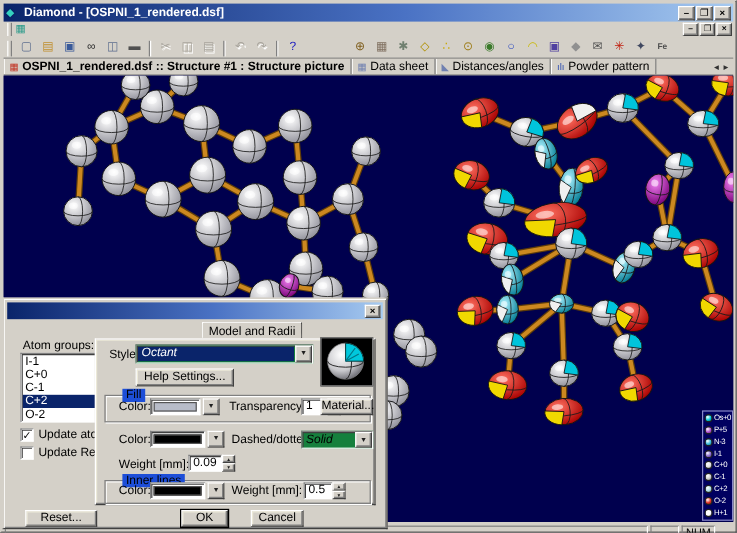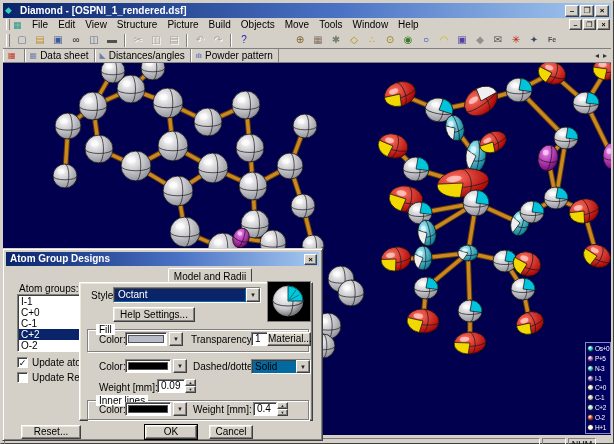--- a/index.html
+++ b/index.html
@@ -74,66 +74,53 @@
 
   .checkrow { position:absolute; display:flex; align-items:center; }
   .checkbox { width:11px; height:11px; background:#fff; border:1px solid; border-color:#808080 #fff #fff #808080; box-shadow:inset 1px 1px #404040; font-size:9px; line-height:10px; text-align:center; margin-right:4px; font-weight:bold; }
 
   .btn { position:absolute; background:#d4d0c8; border:1px solid; border-color:#fff #404040 #404040 #fff; box-shadow:inset -1px -1px #808080, inset 1px 1px #ece9d8; text-align:center; }
   .btn.default { outline:1px solid #000; }
 
   .tab { position:absolute; background:#d4d0c8; border:1px solid; border-color:#fff #404040 transparent #fff; border-top-left-radius:2px; border-top-right-radius:2px; text-align:center; padding-top:2px; }
   .tabcard { position:absolute; left:76px; top:33px; width:234px; height:139px; background:#d4d0c8; border:1px solid; border-color:#fff #404040 #404040 #fff; box-shadow:inset -1px -1px #808080, inset 1px 1px #ece9d8; }
 
-  .combo { position:absolute; height:16px; background:#0369a1; border:1px solid; border-color:#808080 #fff #fff #808080; box-shadow:inset 1px 1px #404040; display:flex; }
+  .combo { position:absolute; height:16px; background:#15803d; border:1px solid; border-color:#808080 #fff #fff #808080; box-shadow:inset 1px 1px #404040; display:flex;font-style:italic; }
   .combo .cval { flex:1; line-height:14px; padding-left:3px; white-space:nowrap; overflow:hidden; }
   .combo .cval.focus { background:#0a246a; color:#fff; margin:1px; line-height:12px; }
   .combo .carrow, .drop-arrow { width:14px; background:#d4d0c8; border:1px solid; border-color:#fff #404040 #404040 #fff; box-shadow:inset -1px -1px #808080; font-size:6px; text-align:center; line-height:13px; color:#202020; flex:none; }
   .drop-arrow { position:absolute; height:14px; line-height:12px; }
   .swatchbox { position:absolute; height:14px; background:#fff; border:1px solid; border-color:#808080 #fff #fff #808080; box-shadow:inset 1px 1px #404040; padding:2px; }
   .swatchbox .sw { width:100%; height:100%; border:1px solid #555; }
 
   .edit { position:absolute; height:14px; background:#fff; border:1px solid; border-color:#808080 #fff #fff #808080; box-shadow:inset 1px 1px #404040; line-height:12px; padding-left:3px; }
   .spinner { position:absolute; width:11px; height:14px; display:flex; flex-direction:column; }
   .spinner div { flex:1; background:#d4d0c8; border:1px solid; border-color:#fff #404040 #404040 #fff; box-shadow:inset -1px -1px #808080; font-size:4px; line-height:5px; text-align:center; color:#202020; }
 
   .group { position:absolute; border:1px solid #808080; box-shadow:1px 1px 0 #fff, inset 1px 1px 0 #fff; }
-  .group-legend { position:absolute; top:-6px; left:8px; background:#ffffff; padding:0 3px; }
+  .group-legend { position:absolute; top:-6px; left:14px; background:#1d4ed8; padding:0 3px; }
 
   .preview { position:absolute; left:264px; top:32px; width:44px; height:41px; background:#000; border:1px solid #808080; }
 </style>
 </head>
 <body>
 
 <div class="app">
 
   <div class="titlebar">
     <span class="appicon">◆</span>
     <span class="ttext">Diamond - [OSPNI_1_rendered.dsf]</span>
     <span class="winbtn">–</span>
     <span class="winbtn">❐</span>
     <span class="winbtn">×</span>
   </div>
 
   <div class="menubar">
     <span class="gripper"></span>
     <span class="micon">▦</span>
-    <span id="menu-items" style="display:flex">
-        <span class="menuitem">File</span>
-        <span class="menuitem">Edit</span>
-        <span class="menuitem">View</span>
-        <span class="menuitem">Structure</span>
-        <span class="menuitem">Picture</span>
-        <span class="menuitem">Build</span>
-        <span class="menuitem">Objects</span>
-        <span class="menuitem">Move</span>
-        <span class="menuitem">Tools</span>
-        <span class="menuitem">Window</span>
-        <span class="menuitem">Help</span>
-      </span>
     <span class="menu-spacer"></span>
     <span class="mdibtn">–</span>
     <span class="mdibtn">❐</span>
     <span class="mdibtn">×</span>
   </div>
 
   <div class="toolbar">
     <span class="gripper"></span>
     <span id="toolbar-left" style="display:flex;align-items:center">
         <span class="tbtn" style="color: rgb(96, 112, 144);">▢</span>
@@ -169,20 +156,21 @@
         <span class="tbtn" style="color: rgb(192, 32, 16);">✳</span>
         <span class="tbtn" style="color: rgb(64, 72, 96);">✦</span>
         <span class="tbtn fe-glyph" style="color: rgb(80, 80, 80);">Fe</span>
       </span>
   </div>
 
   <div class="tabbar">
     <span id="doc-tabs" style="display:flex">
         <span class="doctab active">
           <span class="ticon" style="color: rgb(192, 48, 32);">▦</span>
+          <span>OSPNI_1_rendered.dsf :: Structure #1 : Structure picture</span>
         </span>
         <span class="doctab">
           <span class="ticon" style="color: rgb(112, 128, 176);">▦</span>
           <span>Data sheet</span>
         </span>
         <span class="doctab">
           <span class="ticon" style="color: rgb(112, 128, 176);">◣</span>
           <span>Distances/angles</span>
         </span>
         <span class="doctab">
@@ -822,21 +810,20 @@
 
   <div class="statusbar">
     <span class="spanel main"></span>
     <span class="spanel c1"></span>
     <span class="spanel num">NUM</span>
     <span class="spanel grip"></span>
   </div>
 
   <div class="dialog">
     <div class="dlg-title">
-      <span>Atom Group Designs</span>
       <span class="dlg-close">×</span>
     </div>
 
     <span class="dlg-label" style="left:16px;top:34px">Atom groups:</span>
 
     <div class="listbox">
       <div class="lb-items" id="lb-items">
           <div class="lb-item">I-1</div>
           <div class="lb-item">C+0</div>
           <div class="lb-item">C-1</div>
@@ -924,24 +911,24 @@
 
     <div class="group" style="left:84px;top:151px;width:222px;height:20px">
       <span class="group-legend">Inner lines</span>
     </div>
     <span class="dlg-label" style="left:96px;top:155px">Color:</span>
     <div class="swatchbox" style="left:122px;top:153px;width:46px">
         <div class="sw" id="inner-sw" style="background: rgb(0, 0, 0);"></div>
       </div>
     <span class="drop-arrow" style="left:170px;top:153px">▼</span>
     <span class="dlg-label" style="left:190px;top:155px">Weight [mm]:</span>
-    <span class="edit" style="left:250px;top:153px;width:24px">0.4</span>
+    <span class="edit" style="left:250px;top:153px;width:24px">0.5</span>
     <span class="spinner" style="left:274px;top:153px">
         <div>▲</div>
         <div>▼</div>
       </span>
 
     <div class="btn" style="left:18px;top:176px;width:60px;height:14px;line-height:12px">Reset...</div>
-    <div class="btn default" style="left:142px;top:176px;width:52px;height:14px;line-height:12px">OK</div>
+    <div class="btn default" style="left:148px;top:176px;width:39px;height:14px;line-height:12px">OK</div>
     <div class="btn" style="left:206px;top:176px;width:44px;height:14px;line-height:12px">Cancel</div>
   </div>
 
 </div>
 
 </body></html>

